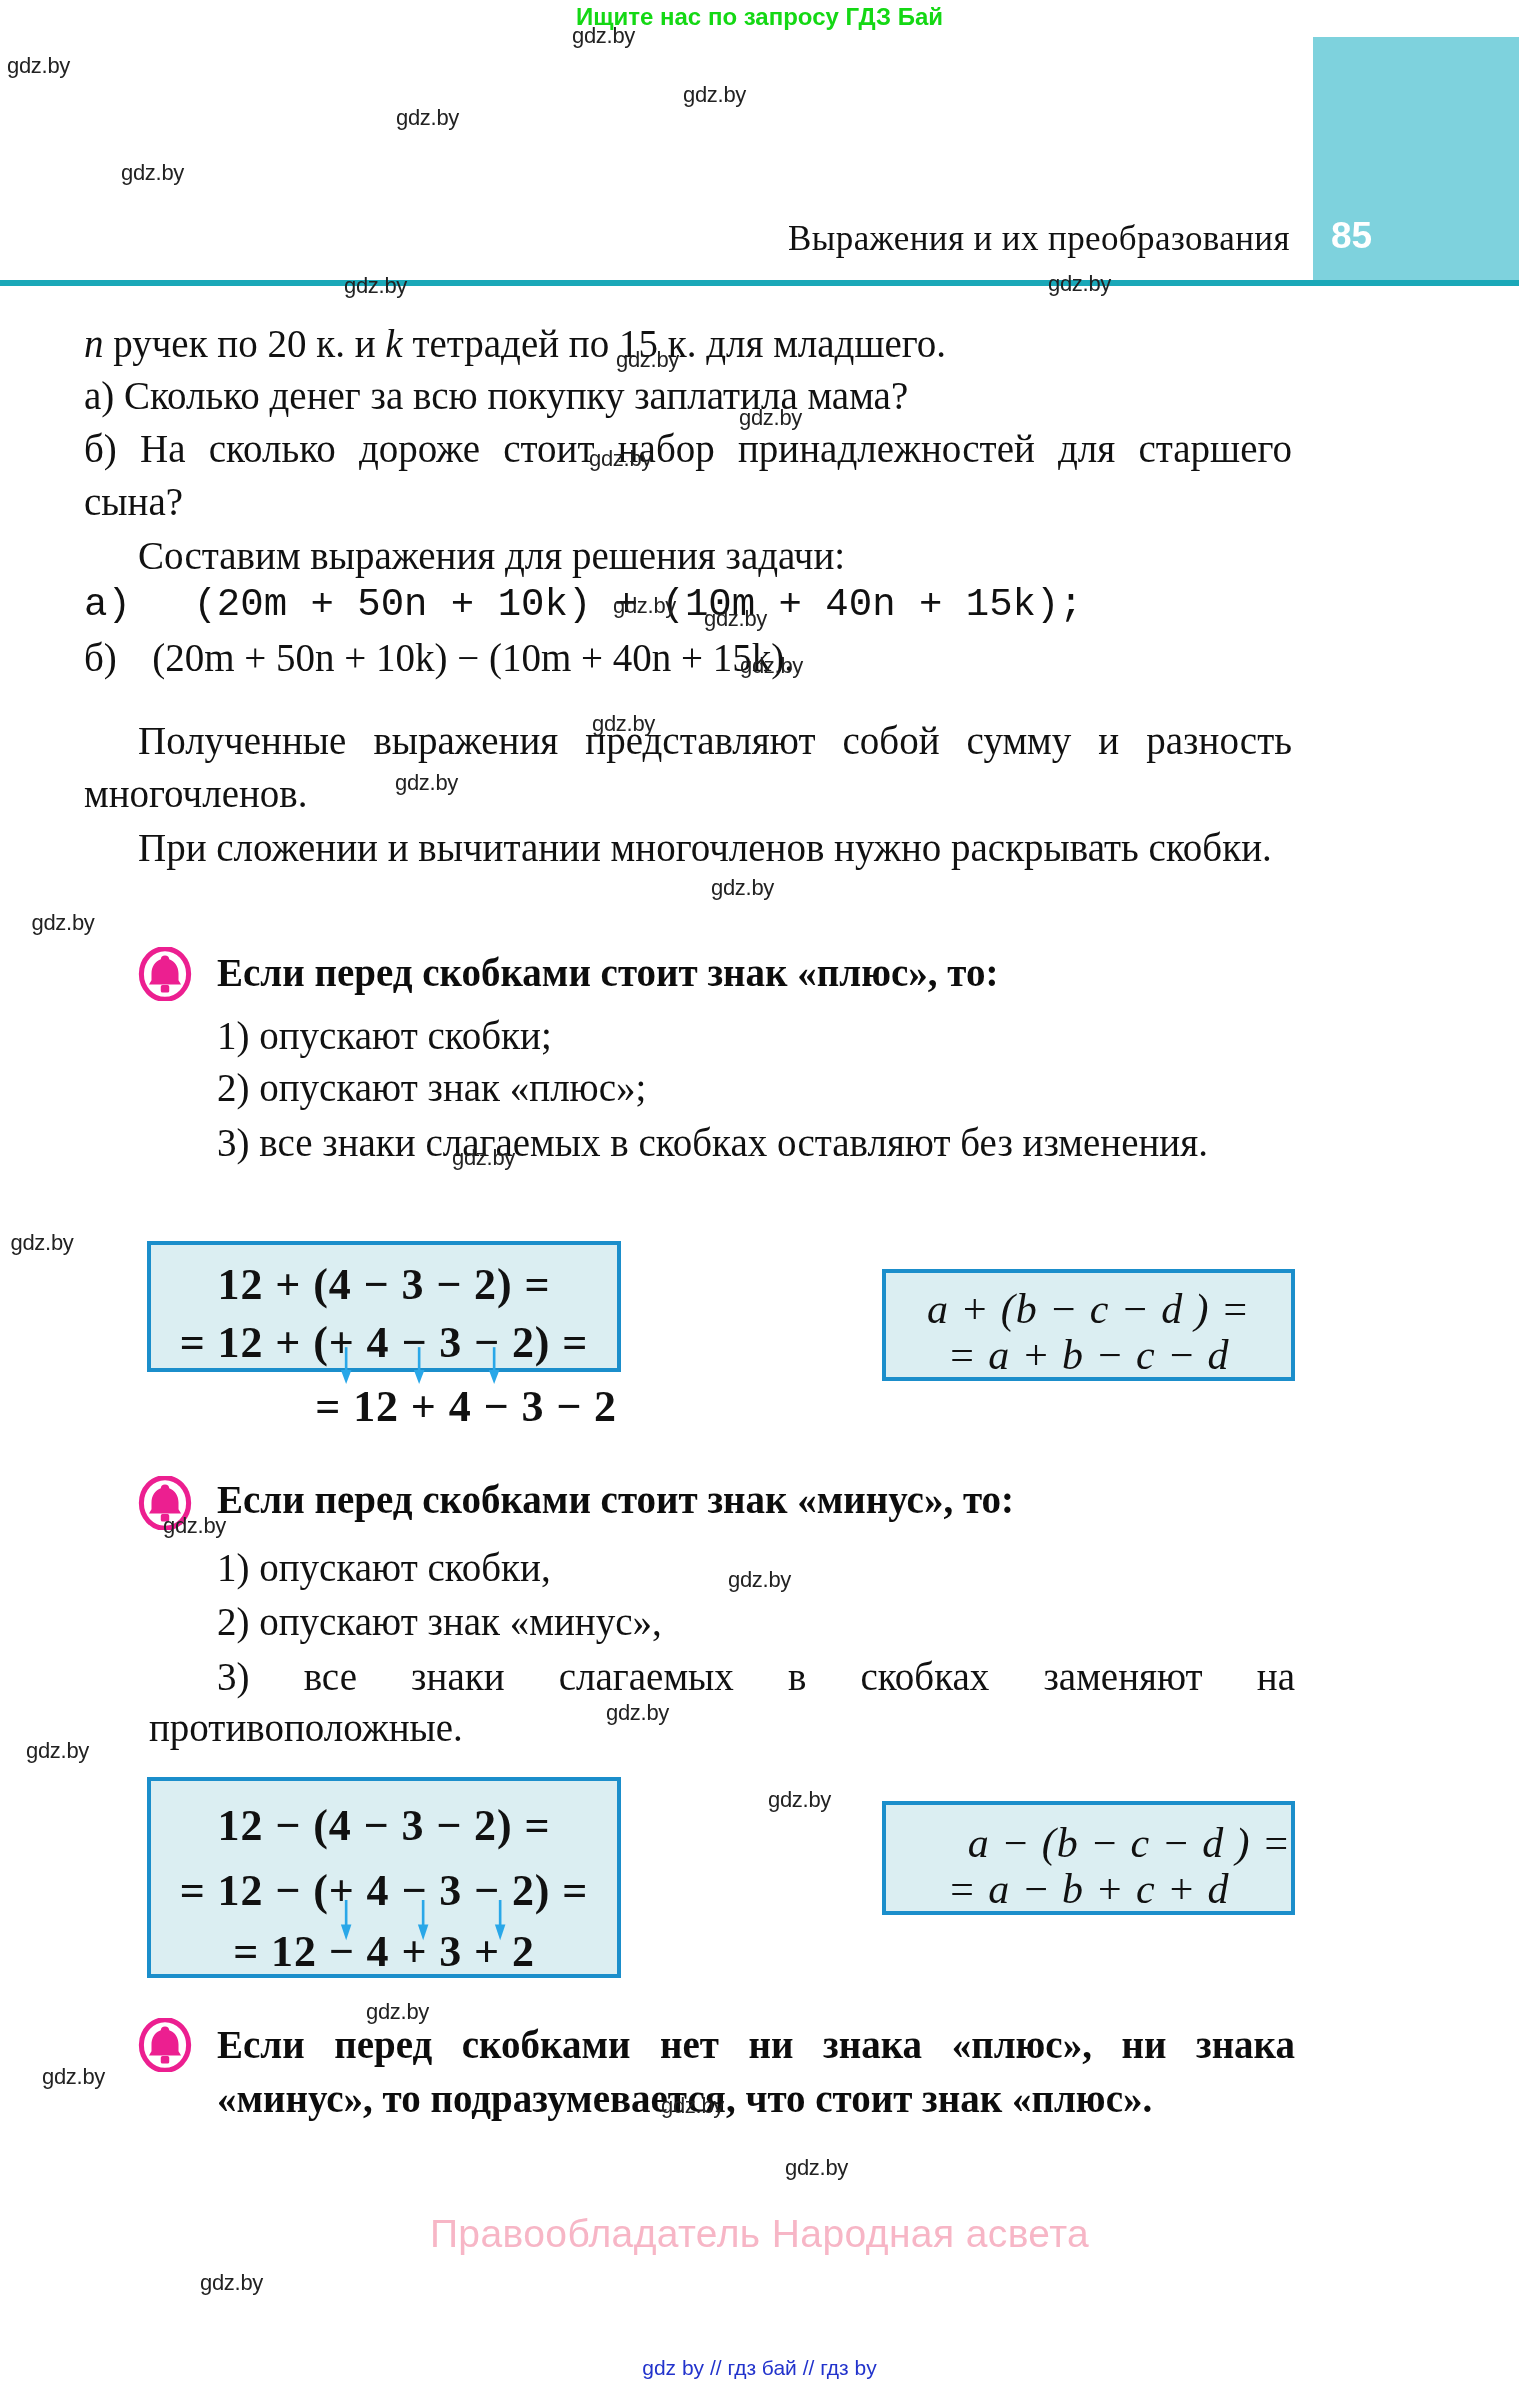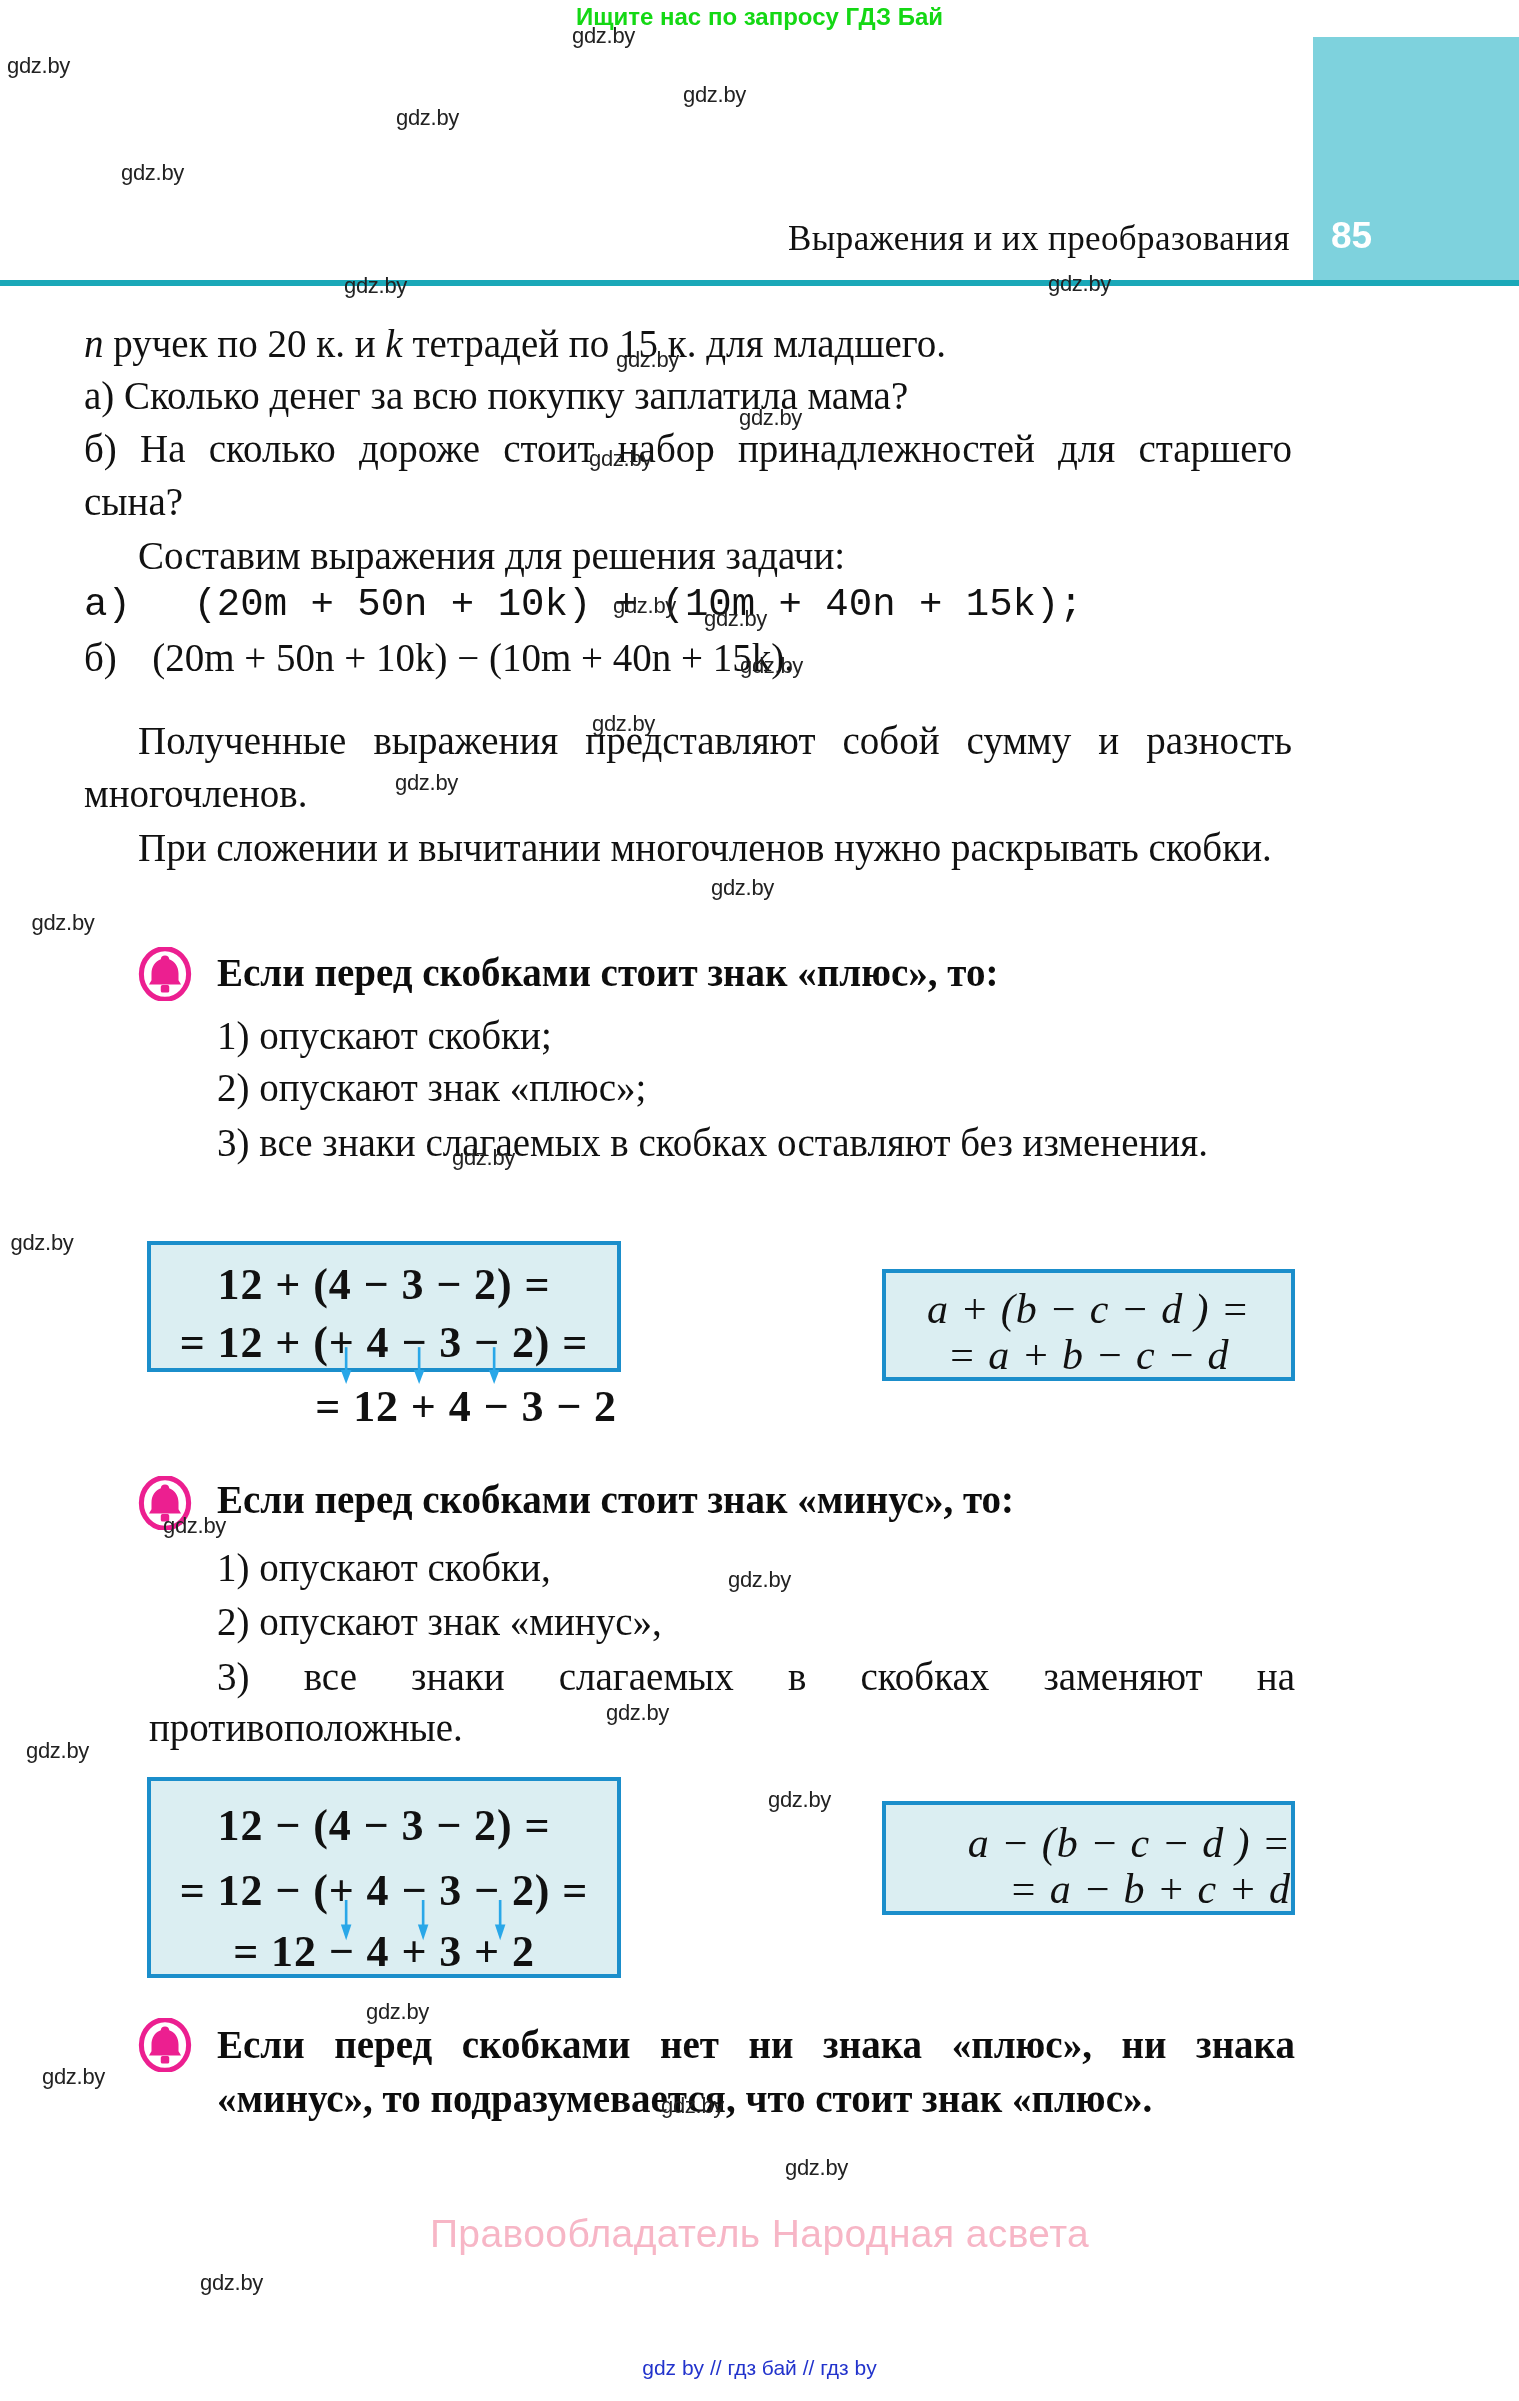--- a/index.html
+++ b/index.html
@@ -269,21 +269,21 @@
     <polygon points="7,46 1,28 13,28" fill="#29a7e8"></polygon>
   </svg>
   <svg class="arrow" style="left:343px; top:119px; height:42px;" viewBox="0 0 14 48">
     <line x1="7" y1="0" x2="7" y2="32" stroke="#29a7e8" stroke-width="3"></line>
     <polygon points="7,46 1,28 13,28" fill="#29a7e8"></polygon>
   </svg>
 </div>
 
 <div class="mbox alg" style="left:882px; top:1801px; width:413px; height:114px;">
   <div class="row" style="left:0; right:0; top:14px; text-align:right;">a − (b − c − d ) =</div>
-  <div class="row" style="left:0; right:0; top:60px; text-align:right;">= a − b + c + d</div>
+  <div class="row" style="left:0; right:0; top:60px; text-align:center;">= a − b + c + d</div>
 </div>
 
 <svg class="bell" style="left:138px; top:2018px;" viewBox="0 0 64 64">
   <ellipse cx="32" cy="32" rx="28" ry="30" fill="none" stroke="#ec1f90" stroke-width="6"></ellipse>
   <path d="M32 10 c3 0 5 2 5 4.5 c7 2.5 11 9 11 17 l0 8 l3 5 l-38 0 l3 -5 l0 -8 c0 -8 4 -14.5 11 -17 c0 -2.5 2 -4.5 5 -4.5 z" fill="#ec1f90"></path>
   <rect x="27" y="45" width="10" height="9" rx="2" fill="#ec1f90"></rect>
 </svg>
 <div class="rule-head just" style="left:217px; top:2018px; width:1078px; text-align:justify; text-align-last:left; line-height:54px;">Если перед скобками нет ни знака «плюс», ни знака «минус», то подразумевается, что стоит знак «плюс».</div>
 
 <div class="wm" style="left:7px;  top:53px;">gdz.by</div>

